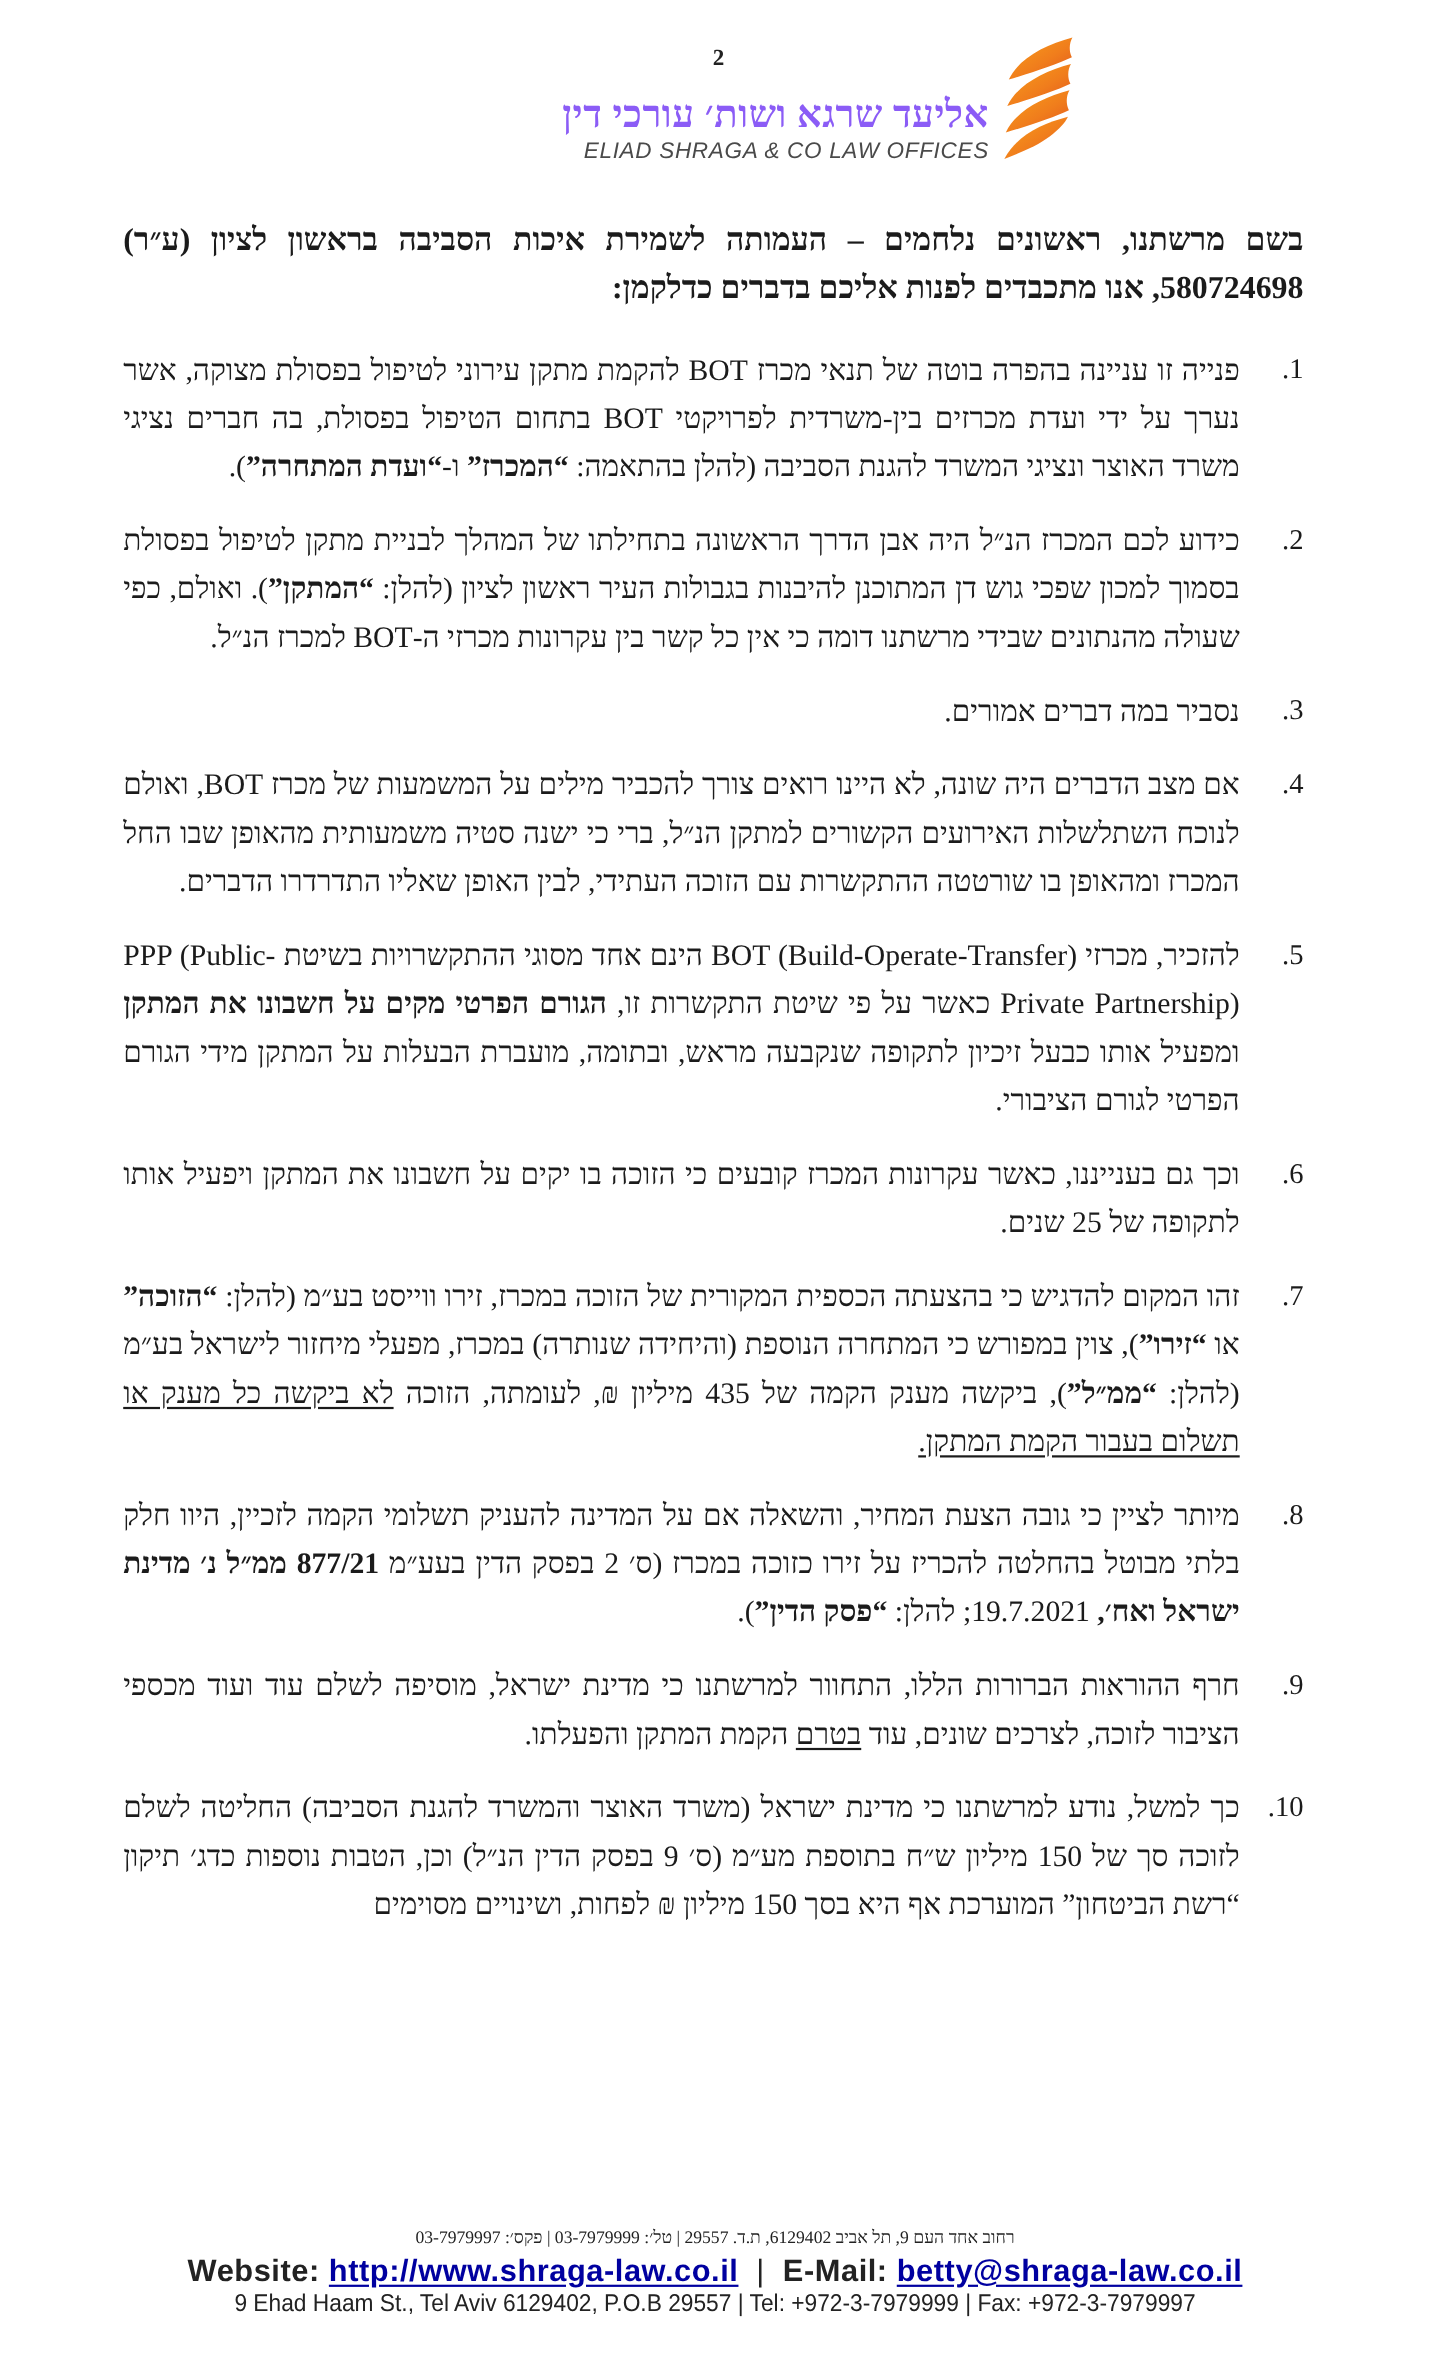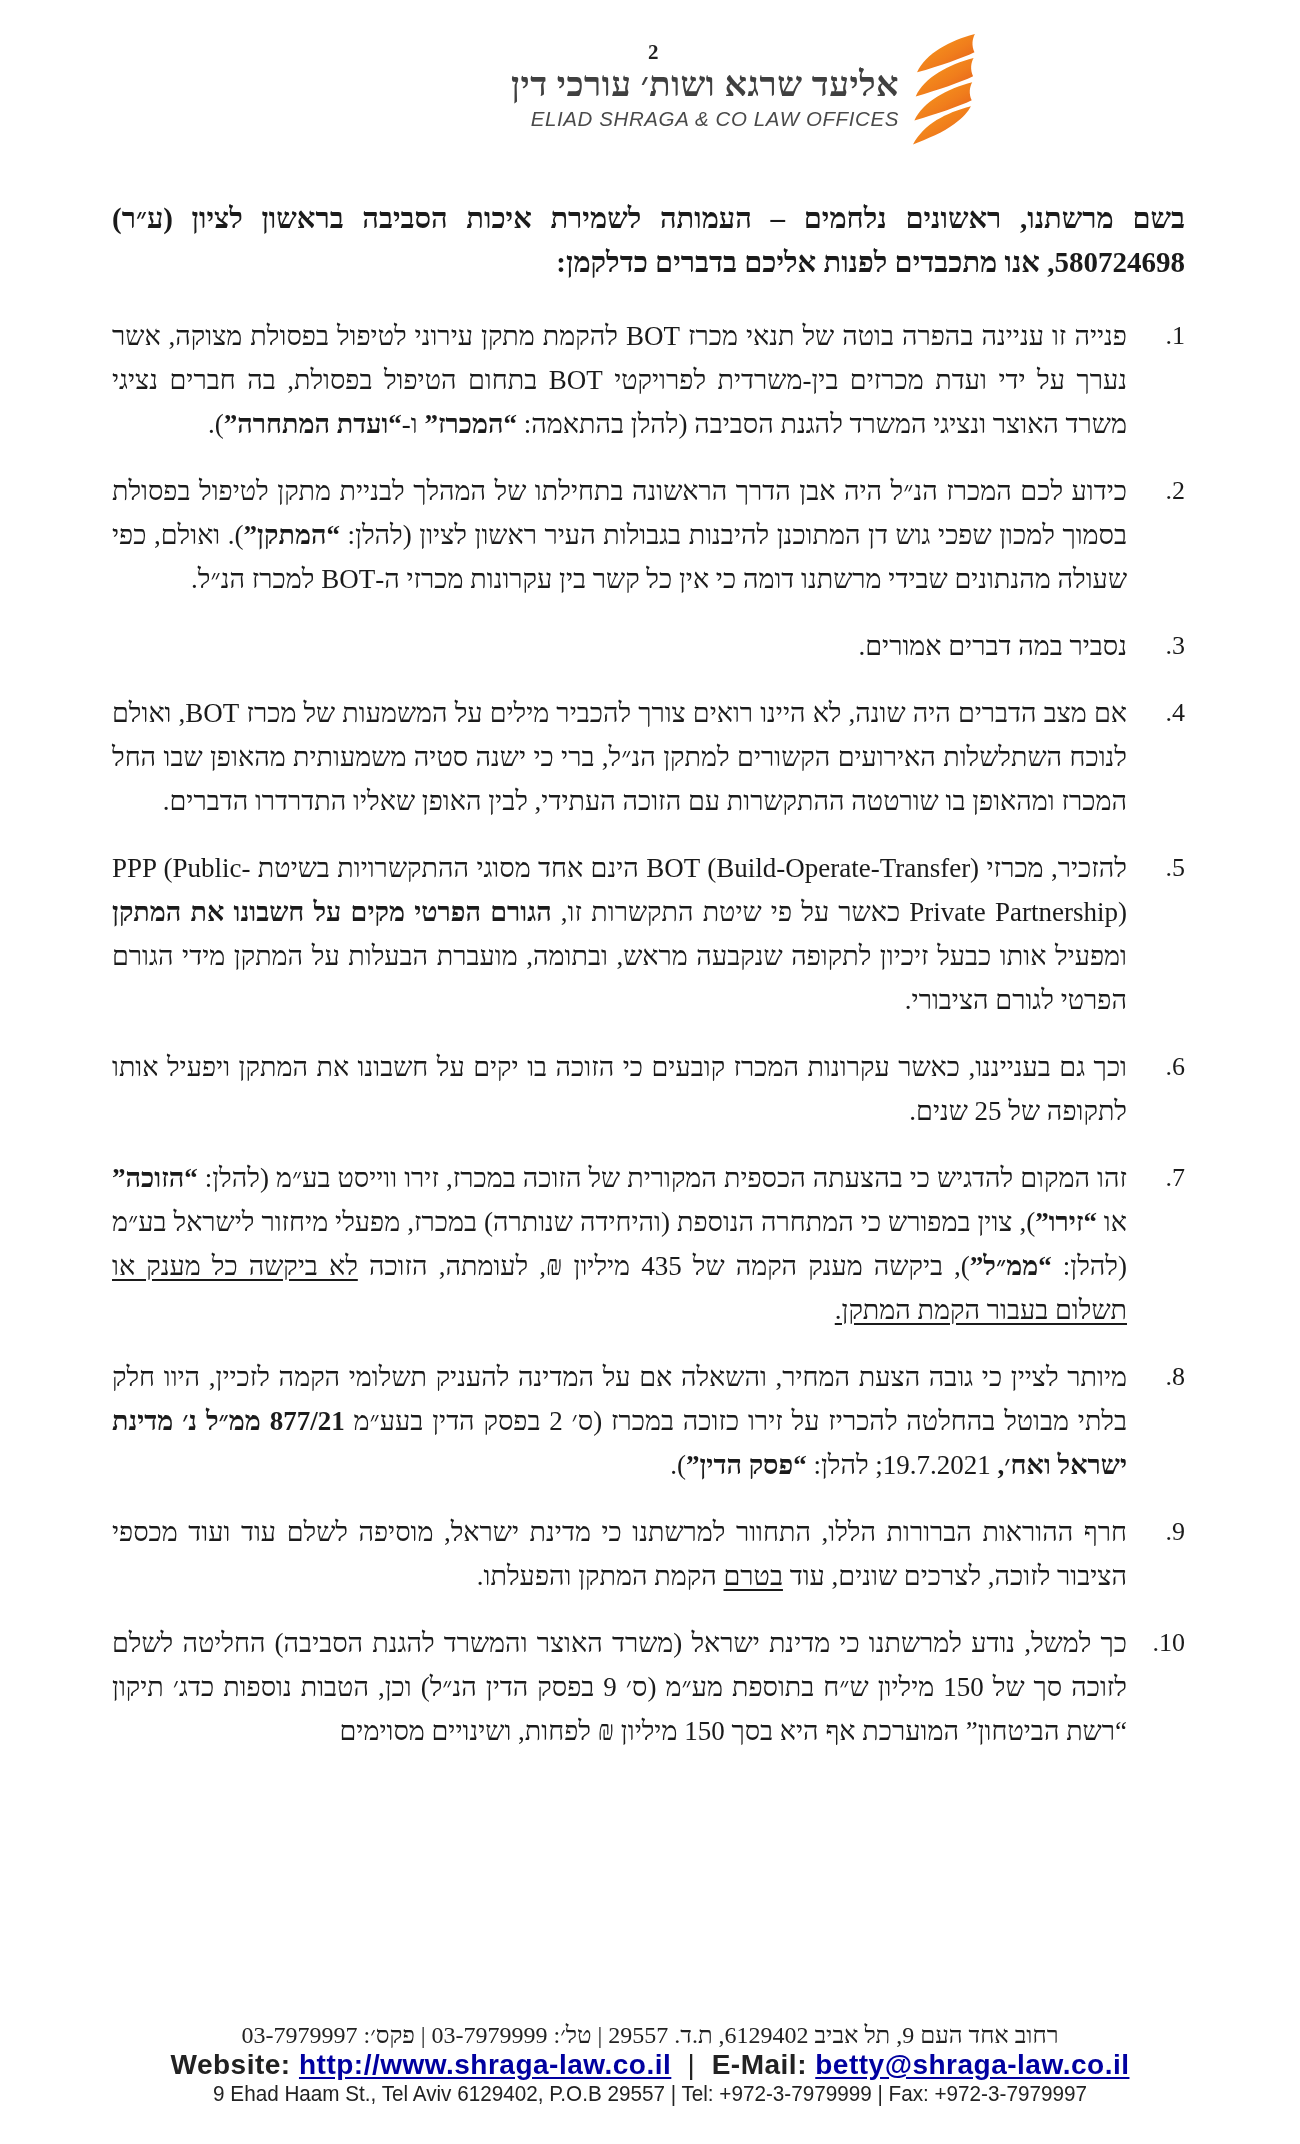--- a/index.html
+++ b/index.html
@@ -12,22 +12,22 @@
 
   
   .letterhead{padding-top:40px;width:fit-content;margin:0 auto;transform:translateX(95px);position:relative;}
   .brand{display:flex;flex-direction:row;align-items:flex-start;gap:6px;}
   .brand-text{text-align:left;position:relative;padding-top:26px;}
   .page-number{
     position:absolute;top:0;right:62%;
     font-size:21px;font-weight:bold;color:#222;
   }
   .firm-he{
-    font-size:35px;font-weight:bold;color:#404040;line-height:1.1;
-    letter-spacing:0.5px;white-space:nowrap;
+    font-size:35px;font-weight:bold;color:#8b5cf6;line-height:1.1;
+    letter-spacing:0.5px;white-space:nowrap;margin-top:19px;
   }
   .firm-en{
     direction:ltr;font-family:"Liberation Sans","DejaVu Sans",sans-serif;
     font-size:20.5px;color:#4a4a4a;letter-spacing:0.6px;white-space:nowrap;
     margin-top:2px;text-align:right;font-style:italic;
   }
   .logo{width:74px;height:122px;flex:0 0 auto;margin-top:-12px;}
 
   
   .intro{
@@ -47,21 +47,21 @@
   .item:nth-child(3){margin-top:22px;}
   .b{font-weight:bold;}
   .u{text-decoration:underline;text-underline-offset:4px;}
 
   
   .footer{
     position:absolute;left:0;right:0;bottom:36px;
     text-align:center;
   }
   .f-he{
-    font-size:24px;color:#222;line-height:30px;margin-top:20px;
+    font-size:16px;color:#222;line-height:30px;margin-top:20px;
   }
   .f-web{
     direction:ltr;font-family:"Liberation Sans","DejaVu Sans",sans-serif;
     font-size:28px;line-height:30px;color:#222;letter-spacing:0.5px;
   }
   .f-web .link{
     color:#0000A0;text-decoration:underline;text-underline-offset:3px;
     font-weight:bold;cursor:pointer;
   }
   .f-web .lbl{font-weight:bold;}

